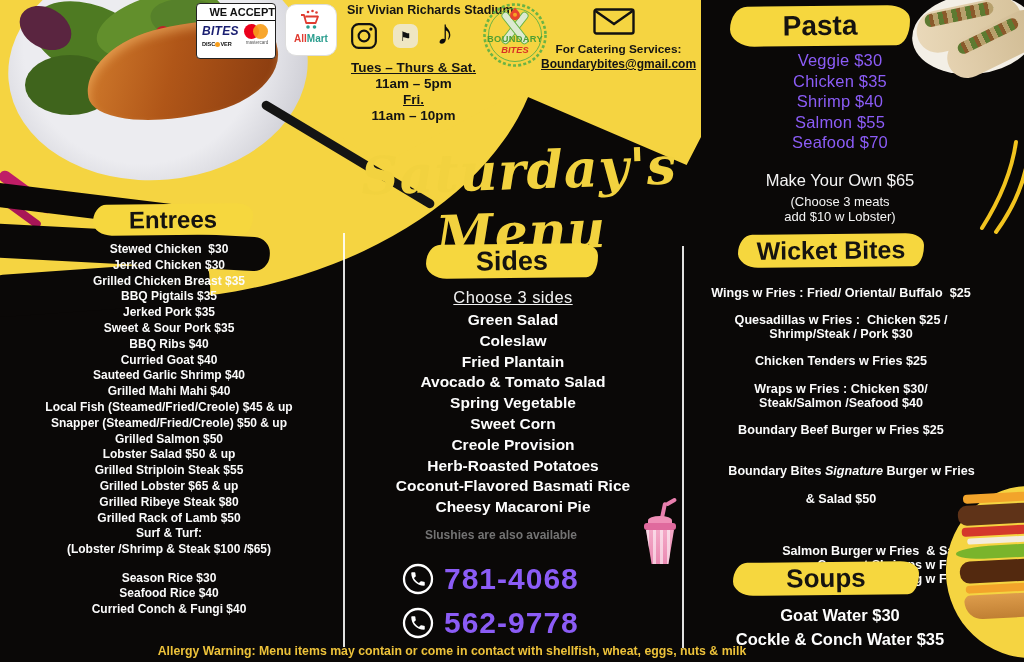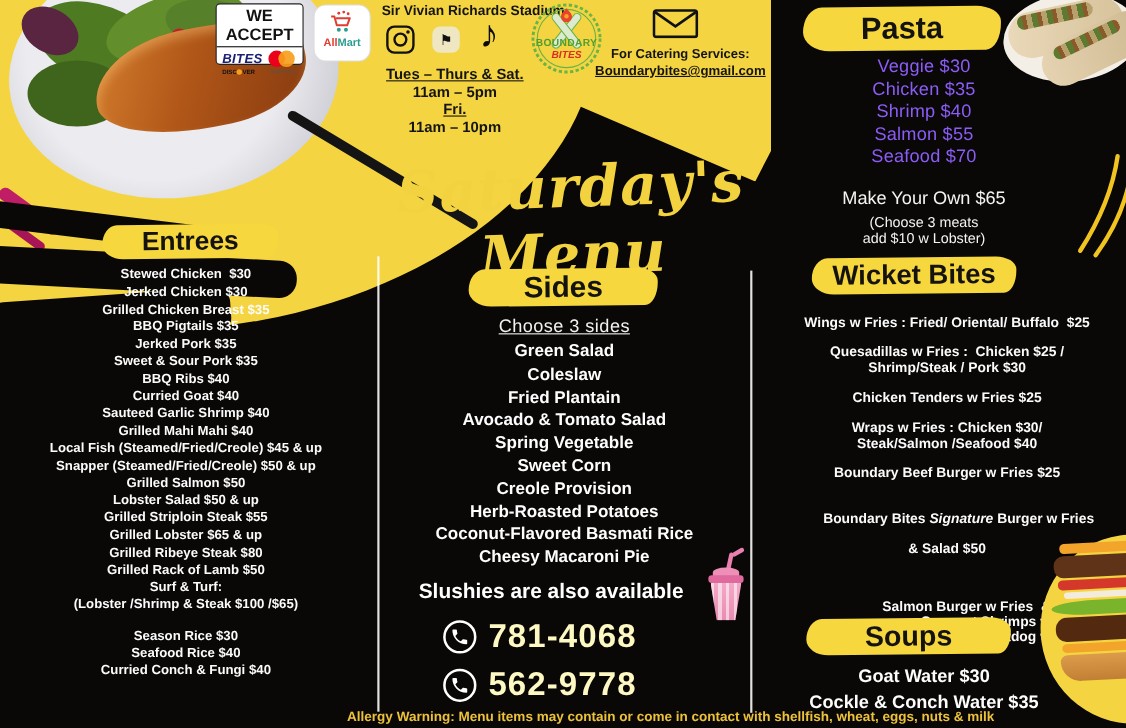--- a/index.html
+++ b/index.html
@@ -14,28 +14,28 @@
          font-weight:800;transform:rotate(-.6deg);}
   
   .banner{left:341px;top:0;width:360px;height:165px;background:#f5d441;
           clip-path:polygon(0 0,100% 0,100% 83%,96% 100%,49% 56%,11% 100%,0 83%);}
   .hours{line-height:16px;font-weight:bold;font-size:13.5px;color:#141414;}
   .u{text-decoration:underline;}
   
   .entrees-list{font-weight:bold;font-size:12px;line-height:15.8px;color:#fbfbfb;}
   .sides-list{font-weight:bold;font-size:15.5px;line-height:20.8px;color:#fdfdfd;}
   .pasta-list{font-size:16.5px;line-height:20.5px;color:#8b5cf6;letter-spacing:.2px;}
-  .wicket{font-weight:bold;font-size:12.6px;line-height:14px;color:#fbfbfb;padding-left:20px;}
+  .wicket{font-weight:bold;font-size:12.6px;line-height:14px;color:#fbfbfb;}
   .soups-list{font-weight:bold;font-size:16.5px;line-height:23.5px;color:#fdfdfd;}
   .divider{width:1.5px;background:rgba(255,255,255,.88);}
   .script-title{font-family:"DejaVu Serif",serif;font-style:italic;font-weight:bold;
                 color:#f2d23f;font-size:52px;transform:rotate(-2deg);letter-spacing:1px;}
   .phone-row{display:flex;align-items:center;gap:10px;}
-  .phone-num{font-weight:bold;font-size:30px;color:#fef9c3;letter-spacing:1px;}
-  .slush-note{font-weight:bold;font-size:19px;color:#ffffff;}
+  .phone-num{font-weight:bold;font-size:30px;color:#8b5cf6;letter-spacing:1px;}
+  .slush-note{font-weight:bold;font-size:12px;color:#737373;}
   .allergy{font-weight:bold;font-size:12.3px;color:#edc23a;}
   .cardbox{background:#fff;border:1px solid #222;border-radius:4px;}
   .dot{display:inline-block;width:5px;height:5px;border-radius:50%;background:#f79e1b;vertical-align:middle;}
   .mini{font-size:4.5px;color:#555;}
 </style>
 </head>
 <body>
 
 <div class="stage">
 
@@ -52,21 +52,21 @@
     <div class="abs" style="left:248px;top:150px;width:200px;height:9px;border-radius:5px;background:#141414;transform:rotate(31deg);"></div>
     <div class="abs" style="left:134px;top:222px;width:34px;height:16px;border-radius:50%;background:#5c1622;transform:rotate(28deg);"></div>
     <div class="abs" style="left:-6px;top:186px;width:64px;height:12px;border-radius:6px;background:#bf1d66;transform:rotate(36deg);"></div>
     <div class="abs" style="left:2px;top:210px;width:42px;height:8px;border-radius:5px;background:#a81557;transform:rotate(36deg);"></div>
     <div class="abs" style="left:-20px;top:196px;width:250px;height:24px;border-radius:12px;background:#0a0807;transform:rotate(7deg);"></div>
     <div class="abs" style="left:-30px;top:230px;width:300px;height:34px;border-radius:16px;background:#0a0807;transform:rotate(3deg);"></div>
     <div class="abs" style="left:-10px;top:268px;width:220px;height:42px;border-radius:14px;background:#0a0807;transform:rotate(-4deg);"></div>
   </div>
 
   <div class="abs cardbox" style="left:196px;top:3px;width:78px;height:54px;">
-    <div class="c" style="font-weight:800;font-size:15px;color:#111;border-bottom:1.5px solid #111;padding:2px 0;">WE ACCEPT</div>
+    <div class="c" style="font-weight:800;font-size:11px;color:#111;border-bottom:1.5px solid #111;padding:2px 0;text-align:right;">WE ACCEPT</div>
     <div style="display:flex;justify-content:space-between;padding:3px 5px 0 5px;align-items:flex-start;">
       <div>
         <div style="color:#1a1f71;font-weight:800;font-style:italic;font-size:12px;letter-spacing:.3px;">BITES</div>
         <div style="font-weight:800;font-size:5.6px;color:#111;margin-top:3px;">
           <span>DISC</span><span class="dot"></span><span>VER</span>
         </div>
       </div>
       <div style="text-align:center;">
         <div style="position:relative;width:26px;height:16px;">
           <span class="abs" style="left:0;top:0;width:15px;height:15px;border-radius:50%;background:#eb001b;"></span>
@@ -294,15 +294,15 @@
       <div style="width:116px;height:20px;margin:2px 0 0 6px;border-radius:9px;background:#5f3318;"></div>
       <div style="width:110px;height:9px;margin:2px 0 0 9px;border-radius:4px;background:#d4382b;"></div>
       <div style="width:100px;height:6px;margin:2px 0 0 14px;border-radius:3px;background:#f3ecdc;"></div>
       <div style="width:124px;height:13px;margin:2px 0 0 2px;border-radius:45% 30% 40% 35%/70% 55% 60% 65%;background:#79b42c;"></div>
       <div style="width:118px;height:22px;margin:2px 0 0 5px;border-radius:10px;background:#53290f;"></div>
       <div style="width:108px;height:8px;margin:2px 0 0 10px;border-radius:4px;background:#f2a42b;"></div>
       <div style="width:112px;height:24px;margin:2px 0 0 8px;border-radius:9px 9px 26px 26px;background:linear-gradient(180deg,#dd9c4b,#c07f33);"></div>
     </div>
   </div>
 
-  <div class="abs c allergy" style="left:0;top:644px;width:904px;text-align:right;">Allergy Warning: Menu items may contain or come in contact with shellfish, wheat, eggs, nuts &amp; milk</div>
+  <div class="abs c allergy" style="left:0;top:644px;width:904px;">Allergy Warning: Menu items may contain or come in contact with shellfish, wheat, eggs, nuts &amp; milk</div>
 
 </div>
 
 </body></html>

